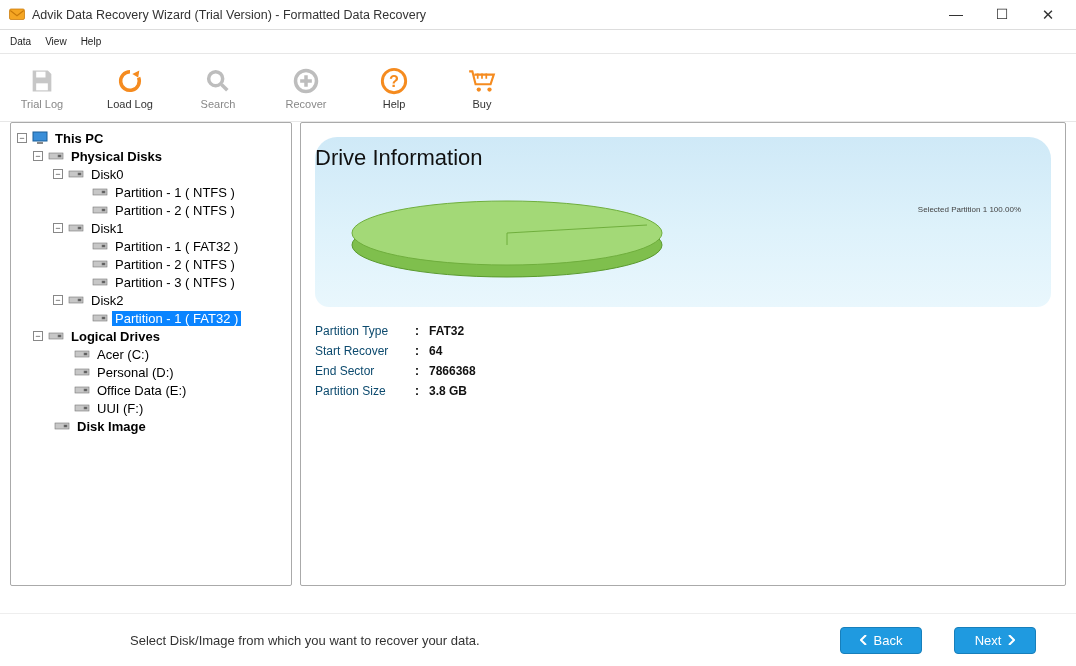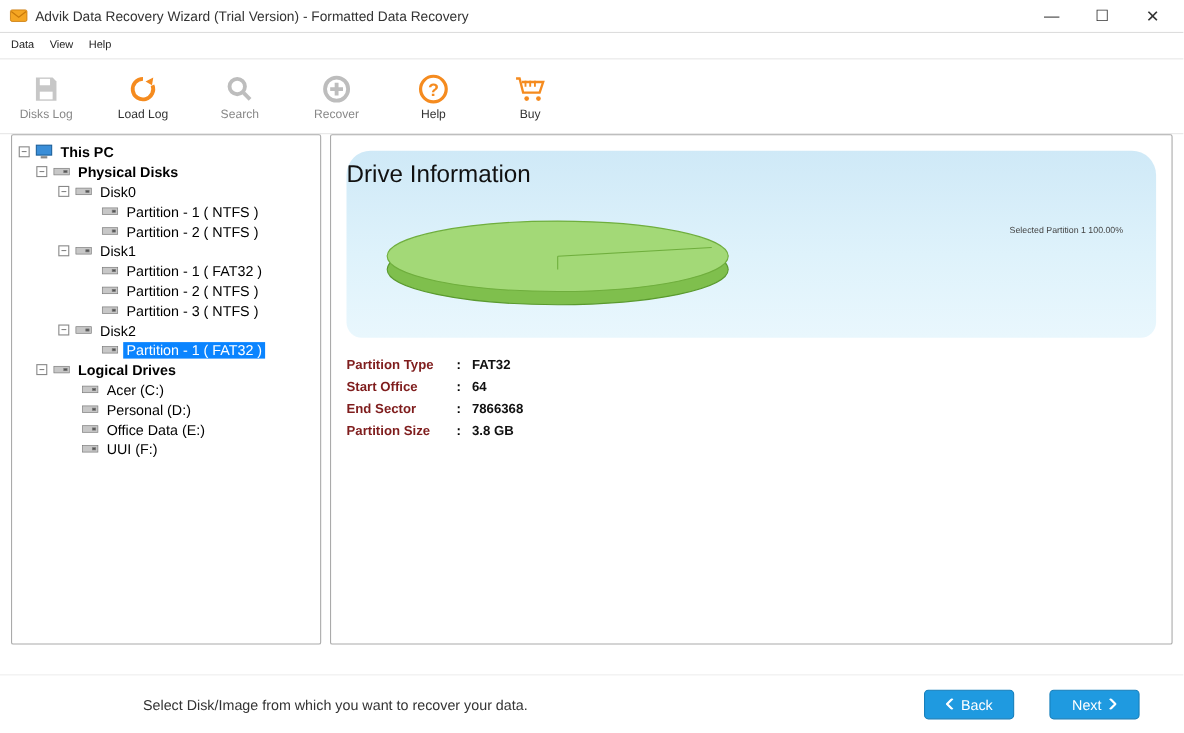--- a/index.html
+++ b/index.html
@@ -41,21 +41,21 @@
 .iw1{width:16px} .iw2{width:36px} .iw3{width:56px} .iw4{width:74px}
 
 
 .info-banner { margin:14px 14px 4px 14px; height:170px; background:linear-gradient(#cfe9f7,#def2fb 55%,#e9f7fd); border-radius:22px 22px 14px 14px; position:relative; overflow:hidden; }
 .info-banner h2 { font-weight:normal; font-size:22px; color:#111; margin-top:8px; }
 .pie { position:absolute; left:32px; top:48px; width:320px; height:110px; }
 .legend { position:absolute; right:30px; top:68px; font-size:8px; color:#444; }
 
 .kv { font-size:12px; margin:10px 14px 0 14px; }
 .kv .row { display:flex; height:20px; align-items:center; }
-.kv .k { width:100px; font-weight:bold; color:#7f1d1d; }
+.kv .k { width:100px; font-weight:normal; color:#0c4a6e; }
 .kv .c { width:14px; font-weight:bold; }
 .kv .v { font-weight:bold; color:#111; }
 
 
 .footer { position:absolute; left:0; right:0; bottom:0; height:53px; border-top:1px solid #eee; display:flex; align-items:center; padding:0 40px; font-size:13px; color:#333; }
 .footer .hint { margin-left:90px; }
 .footer .btns { margin-left:auto; display:flex; gap:32px; }
 .btn { background:#1f9ae0; color:#fff; border:1px solid #177fbb; border-radius:4px; width:82px; height:27px; font-size:13px; display:flex; align-items:center; justify-content:center; cursor:pointer; gap:6px; }
 .btn svg { width:8px; height:10px; }
 
@@ -87,21 +87,21 @@
 
 <div class="toolbar">
   <div class="tbtn">
     <span class="ticon">
         <svg width="28" height="28" viewBox="0 0 24 24">
           <path d="M4 3h13l3 3v15H4z" fill="#c7c7c7"></path>
           <rect x="7" y="14" width="10" height="6" fill="#fff"></rect>
           <rect x="7" y="4" width="8" height="5" fill="#fff"></rect>
         </svg>
       </span>
-    <span class="tlabel">Disks Log</span>
+    <span class="tlabel">Trial Log</span>
   </div>
   <div class="tbtn active">
     <span class="ticon">
         <svg width="28" height="28" viewBox="0 0 24 24">
           <path d="M12 4a8 8 0 1 0 7.4 5" fill="none" stroke="#f58b1f" stroke-width="3"></path>
           <path d="M20 3l-1 6-5-3z" fill="#f58b1f"></path>
         </svg>
       </span>
     <span class="tlabel">Load Log</span>
   </div>
@@ -317,20 +317,30 @@
                     <span class="indent iw3"></span>
                     <svg class="nicon dicon" viewBox="0 0 16 16">
                       <rect x="1" y="5" width="14" height="6"></rect>
                       <rect class="slot" x="10" y="7" width="3" height="2"></rect>
                     </svg>
                     <span class="nlabel">UUI (F:)</span>
                   </div>
                 </li>
             </ul>
           </li>
+          <li>
+              <div class="node bold">
+                <span class="indent iw2"></span>
+                <svg class="nicon dicon" viewBox="0 0 16 16">
+                  <rect x="1" y="5" width="14" height="6"></rect>
+                  <rect class="slot" x="10" y="7" width="3" height="2"></rect>
+                </svg>
+                <span class="nlabel">Disk Image</span>
+              </div>
+            </li>
         </ul>
       </li>
     </ul>
   </div>
 
   <div class="pane info-pane">
     <div class="info-banner">
       <h2>Drive Information</h2>
       <svg class="pie" viewBox="0 0 320 110">
         <ellipse cx="160" cy="60" rx="155" ry="32" fill="#7fbf4d" stroke="#5a9a2e" stroke-width="1"></ellipse>
@@ -340,21 +350,21 @@
       </svg>
       <div class="legend">Selected Partition 1 100.00%</div>
     </div>
     <div class="kv">
       <div class="row">
           <span class="k">Partition Type</span>
           <span class="c">:</span>
           <span class="v">FAT32</span>
         </div>
       <div class="row">
-          <span class="k">Start Office</span>
+          <span class="k">Start Recover</span>
           <span class="c">:</span>
           <span class="v">64</span>
         </div>
       <div class="row">
           <span class="k">End Sector</span>
           <span class="c">:</span>
           <span class="v">7866368</span>
         </div>
       <div class="row">
           <span class="k">Partition Size</span>

